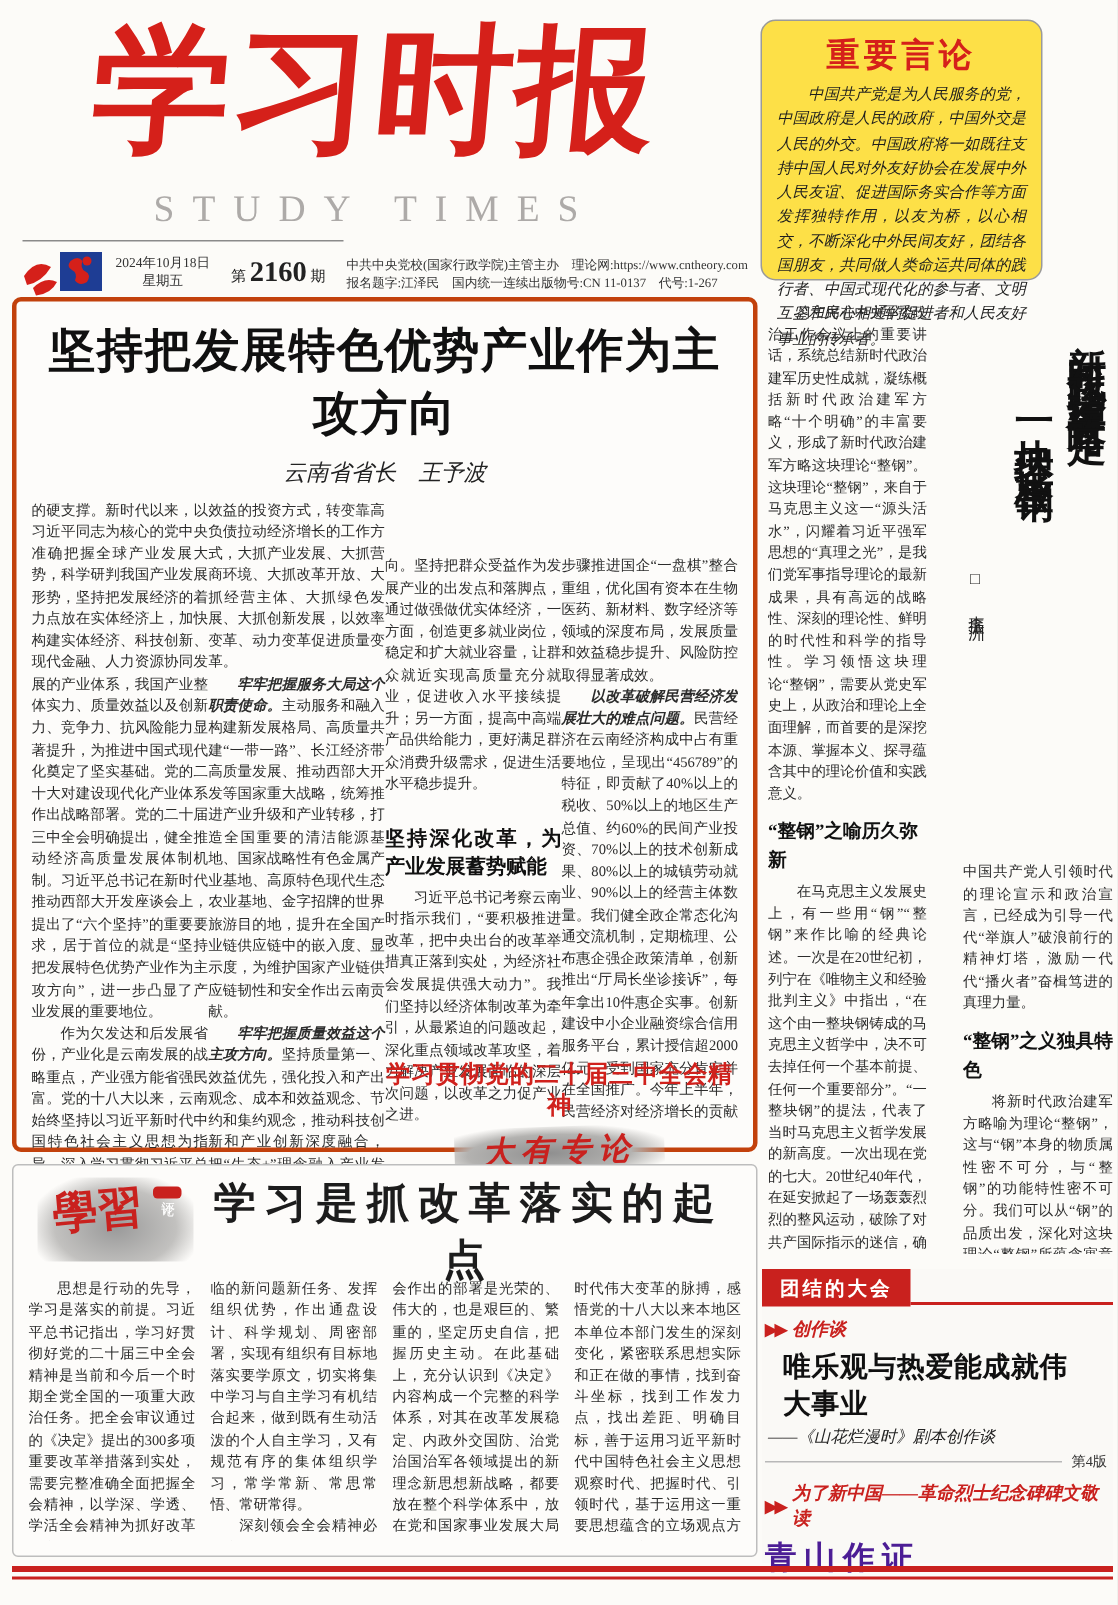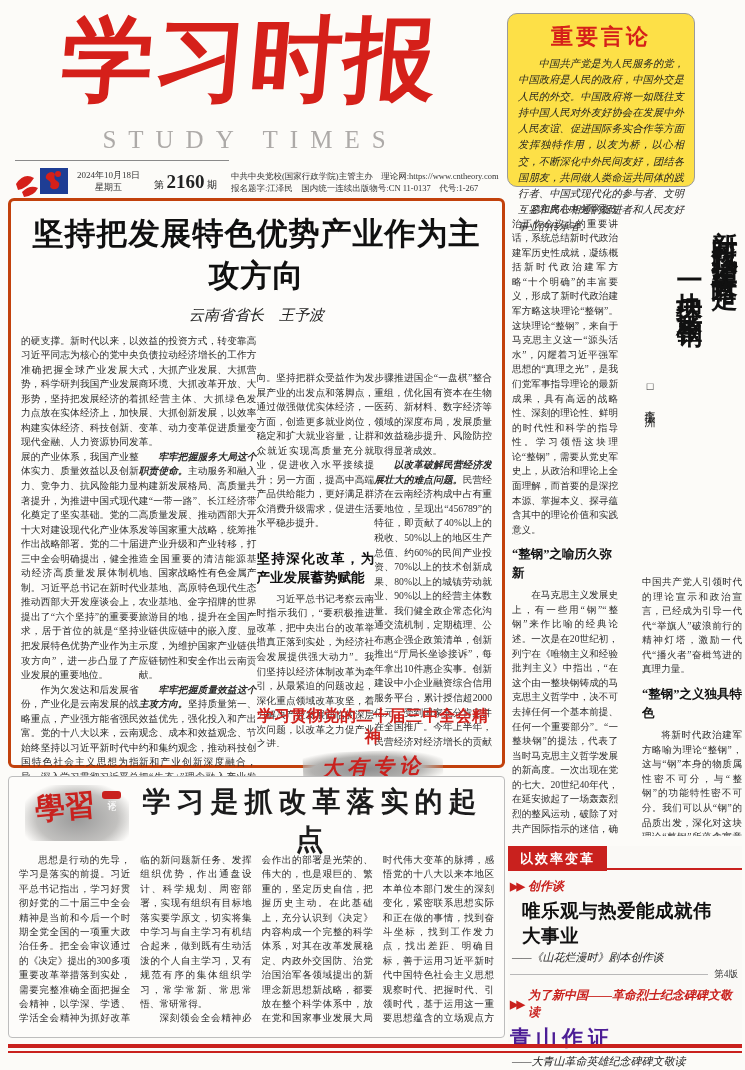--- a/index.html
+++ b/index.html
@@ -221,21 +221,21 @@
       </div>
       <div class="ba-col">
         <p style="text-indent:0">时代伟大变革的脉搏，感悟党的十八大以来本地区本单位本部门发生的深刻变化，紧密联系思想实际和正在做的事情，找到奋斗坐标，找到工作发力点，找出差距、明确目标，善于运用习近平新时代中国特色社会主义思想观察时代、把握时代、引领时代，基于运用这一重要思想蕴含的立场观点方法贯彻落实全会提出的重大战略部署。</p>
 
       </div>
     </div>
   </div>
 
   <div class="guide">
     <div class="ig-head">
-      <span class="ig-label">以效率变革</span>
+      <span class="ig-label">团结的大会</span>
       <span class="ig-line"></span>
     </div>
     <div class="ig-body">
 
       <div>
         <div class="ig-cat">
           <span class="ig-arrow">▶▶</span>
           <span>创作谈</span>
         </div>
         <div class="ig-h1">唯乐观与热爱能成就伟大事业</div>
@@ -245,21 +245,20 @@
           <span class="pg-text">第4版</span>
         </div>
       </div>
 
       <div>
         <div class="ig-cat">
           <span class="ig-arrow">▶▶</span>
           <span>为了新中国——革命烈士纪念碑碑文敬读</span>
         </div>
         <div class="ig-h2">青山作证</div>
-        <div class="ig-sub">——大青山革命英雄纪念碑碑文敬读</div>
 
       </div>
 
     </div>
   </div>
 
   <div class="bot-rule-thick"></div>
   <div class="bot-rule-thin"></div>
 
 </div>

